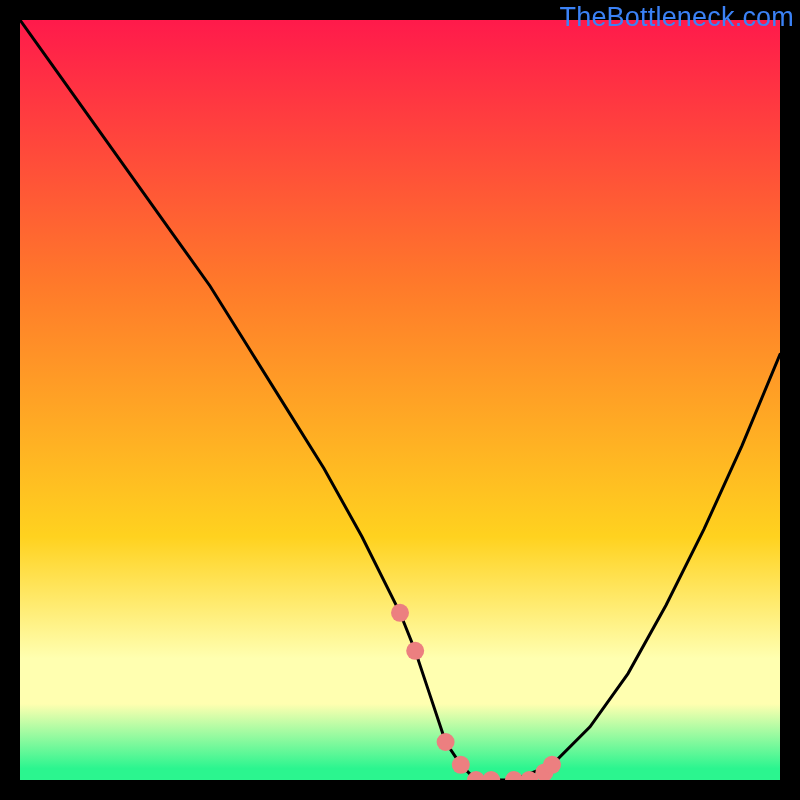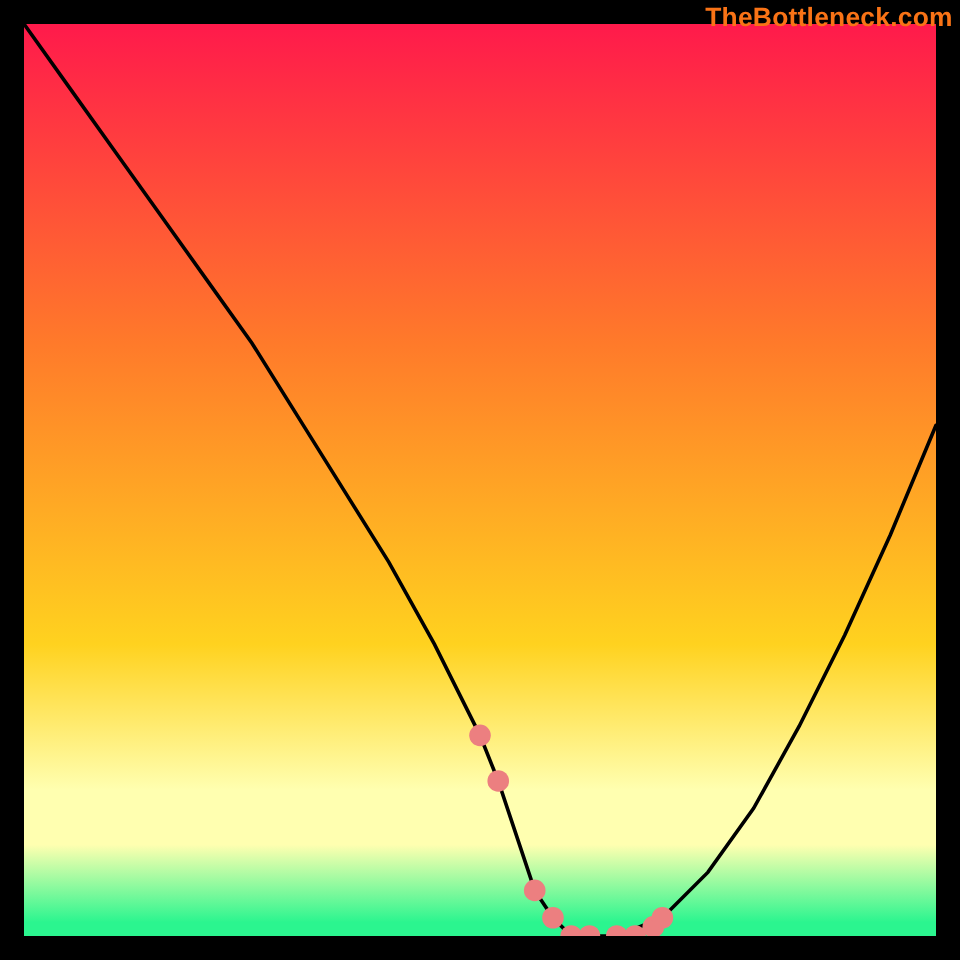--- a/index.html
+++ b/index.html
@@ -1,18 +1,18 @@
 <!DOCTYPE html>
 <html><head>
 <meta charset="utf-8">
 <style>
   html,body{margin:0;padding:0;width:800px;height:800px;overflow:hidden;background:#000;font-family:Arial,Helvetica,sans-serif}
   .frame{position:absolute;top:0;left:0;width:800px;height:800px;background:#000}
   .plot{position:absolute;left:20px;top:20px;width:760px;height:760px;overflow:hidden}
-  .watermark{position:absolute;top:2px;right:6px;color:#f97316;font-size:22px;font-weight:700;letter-spacing:.2px}
+  .watermark{position:absolute;top:2px;right:6px;color:#3b82f6;font-size:27px;font-weight:400;letter-spacing:.2px}
 </style>
 </head>
 <body>
 
 <div class="frame">
   <div class="plot">
     <svg width="760" height="760" viewBox="0 0 760 760" preserveAspectRatio="none">
       <defs>
         <linearGradient id="bg" x1="0" y1="0" x2="0" y2="1">
           <stop offset="0" stop-color="#ff1a4b"></stop>

